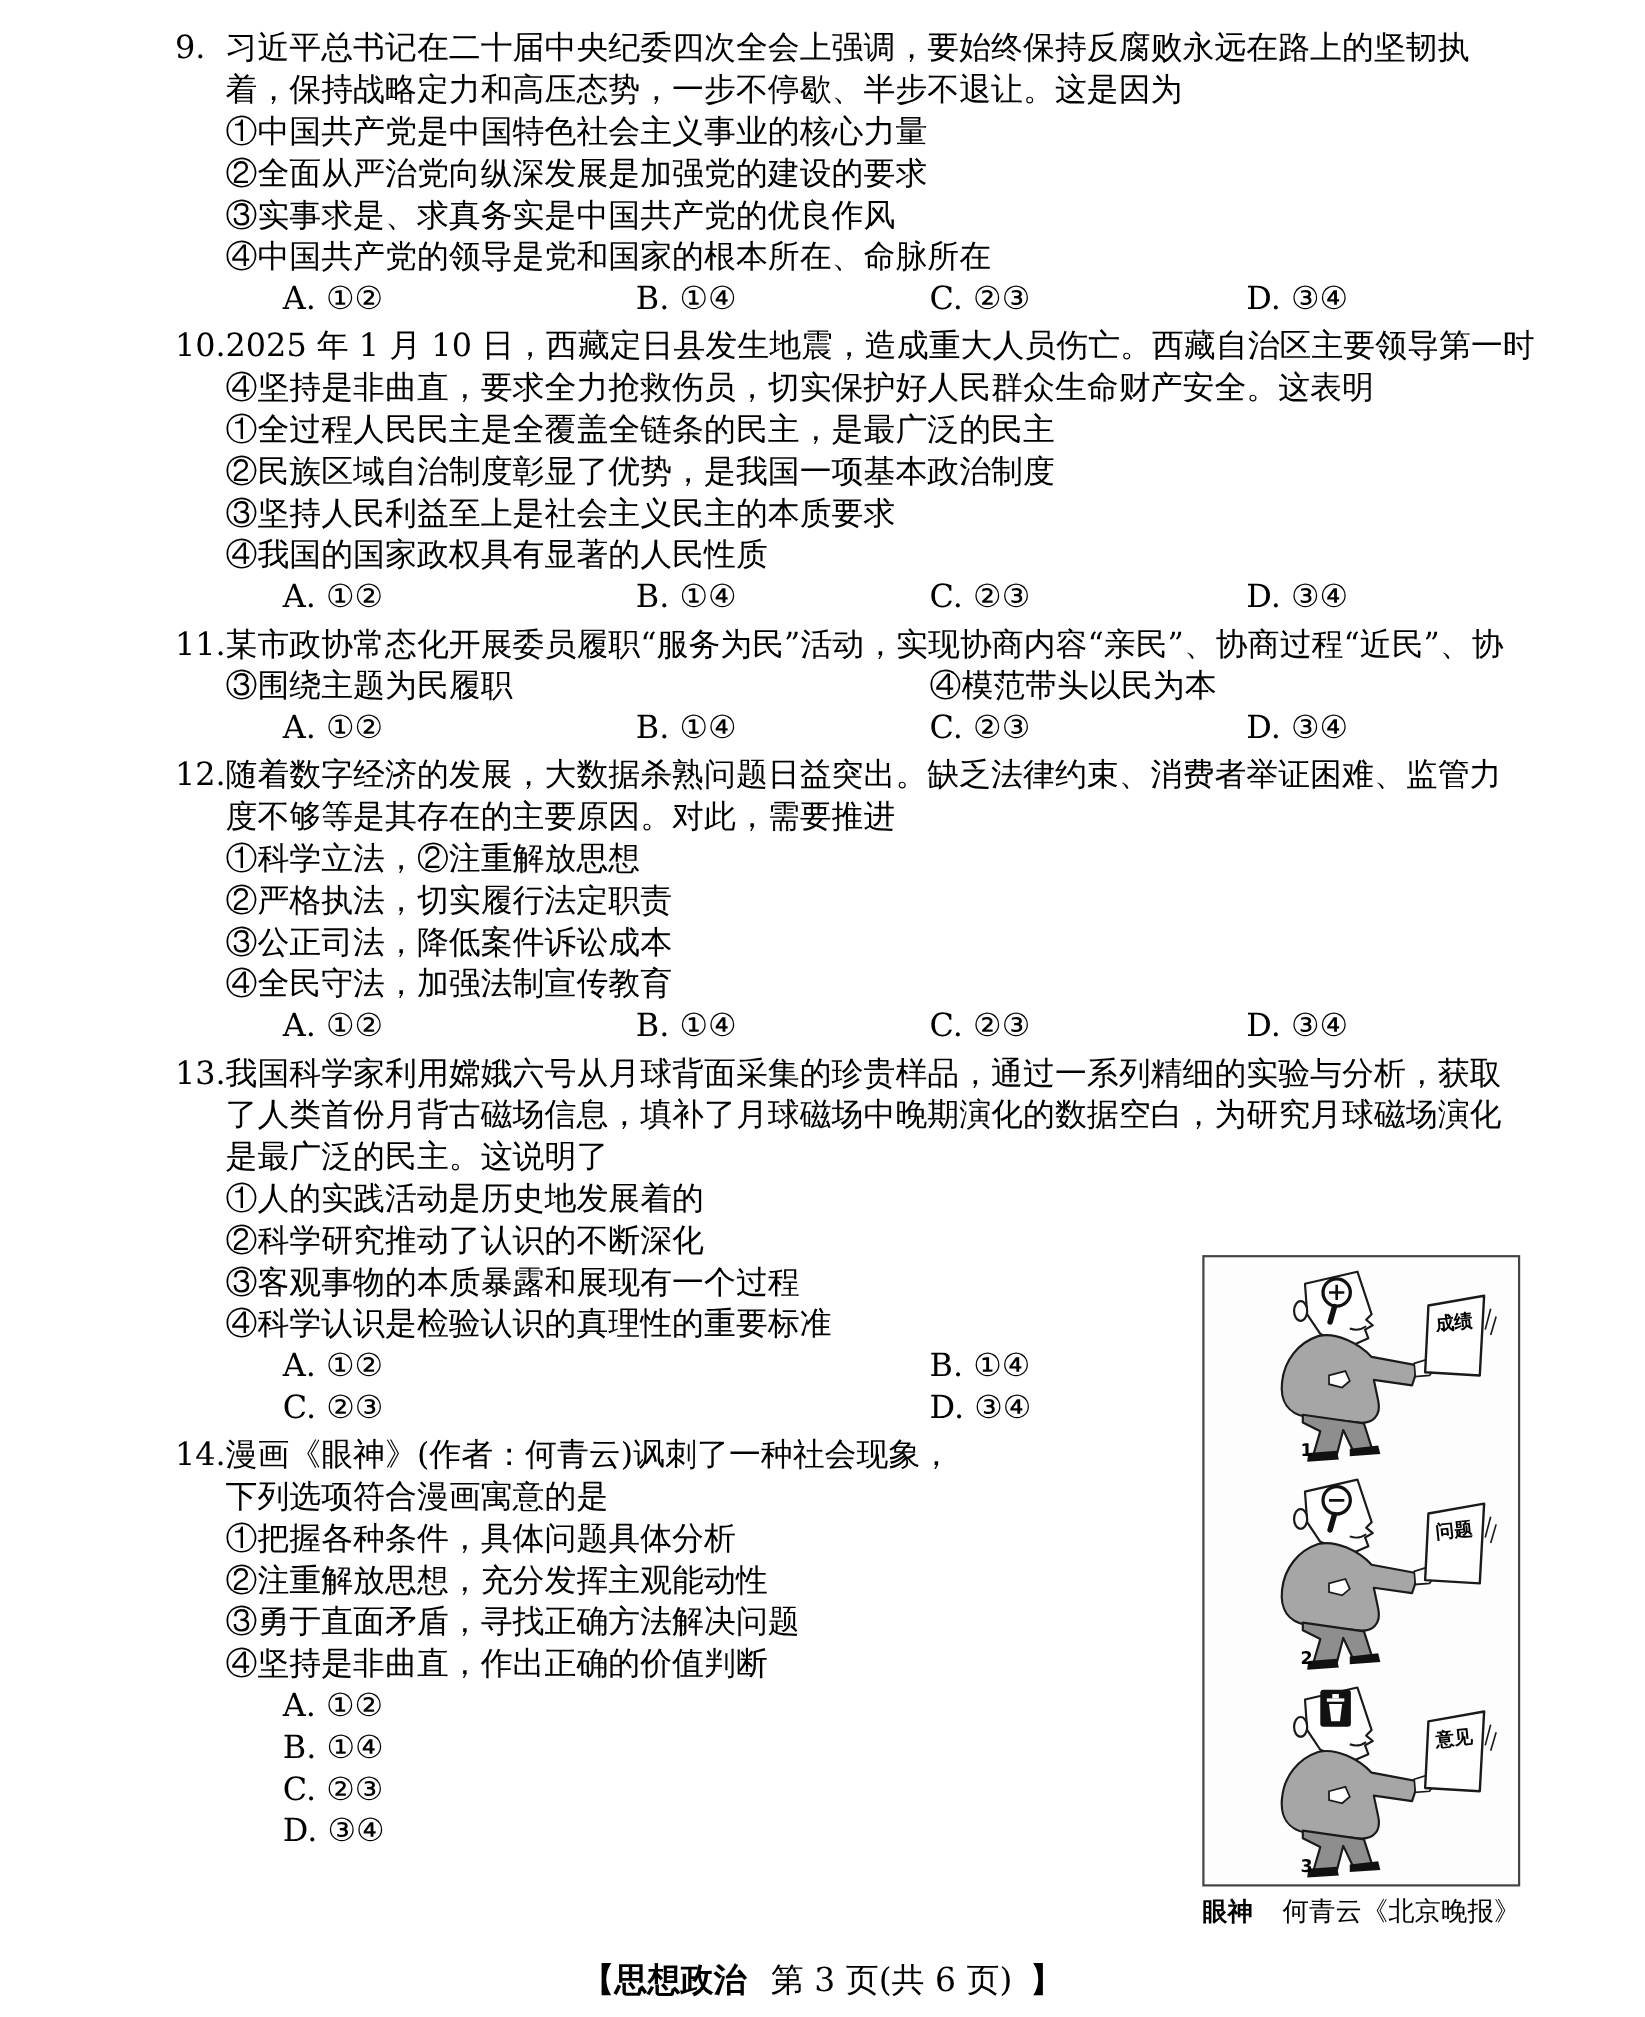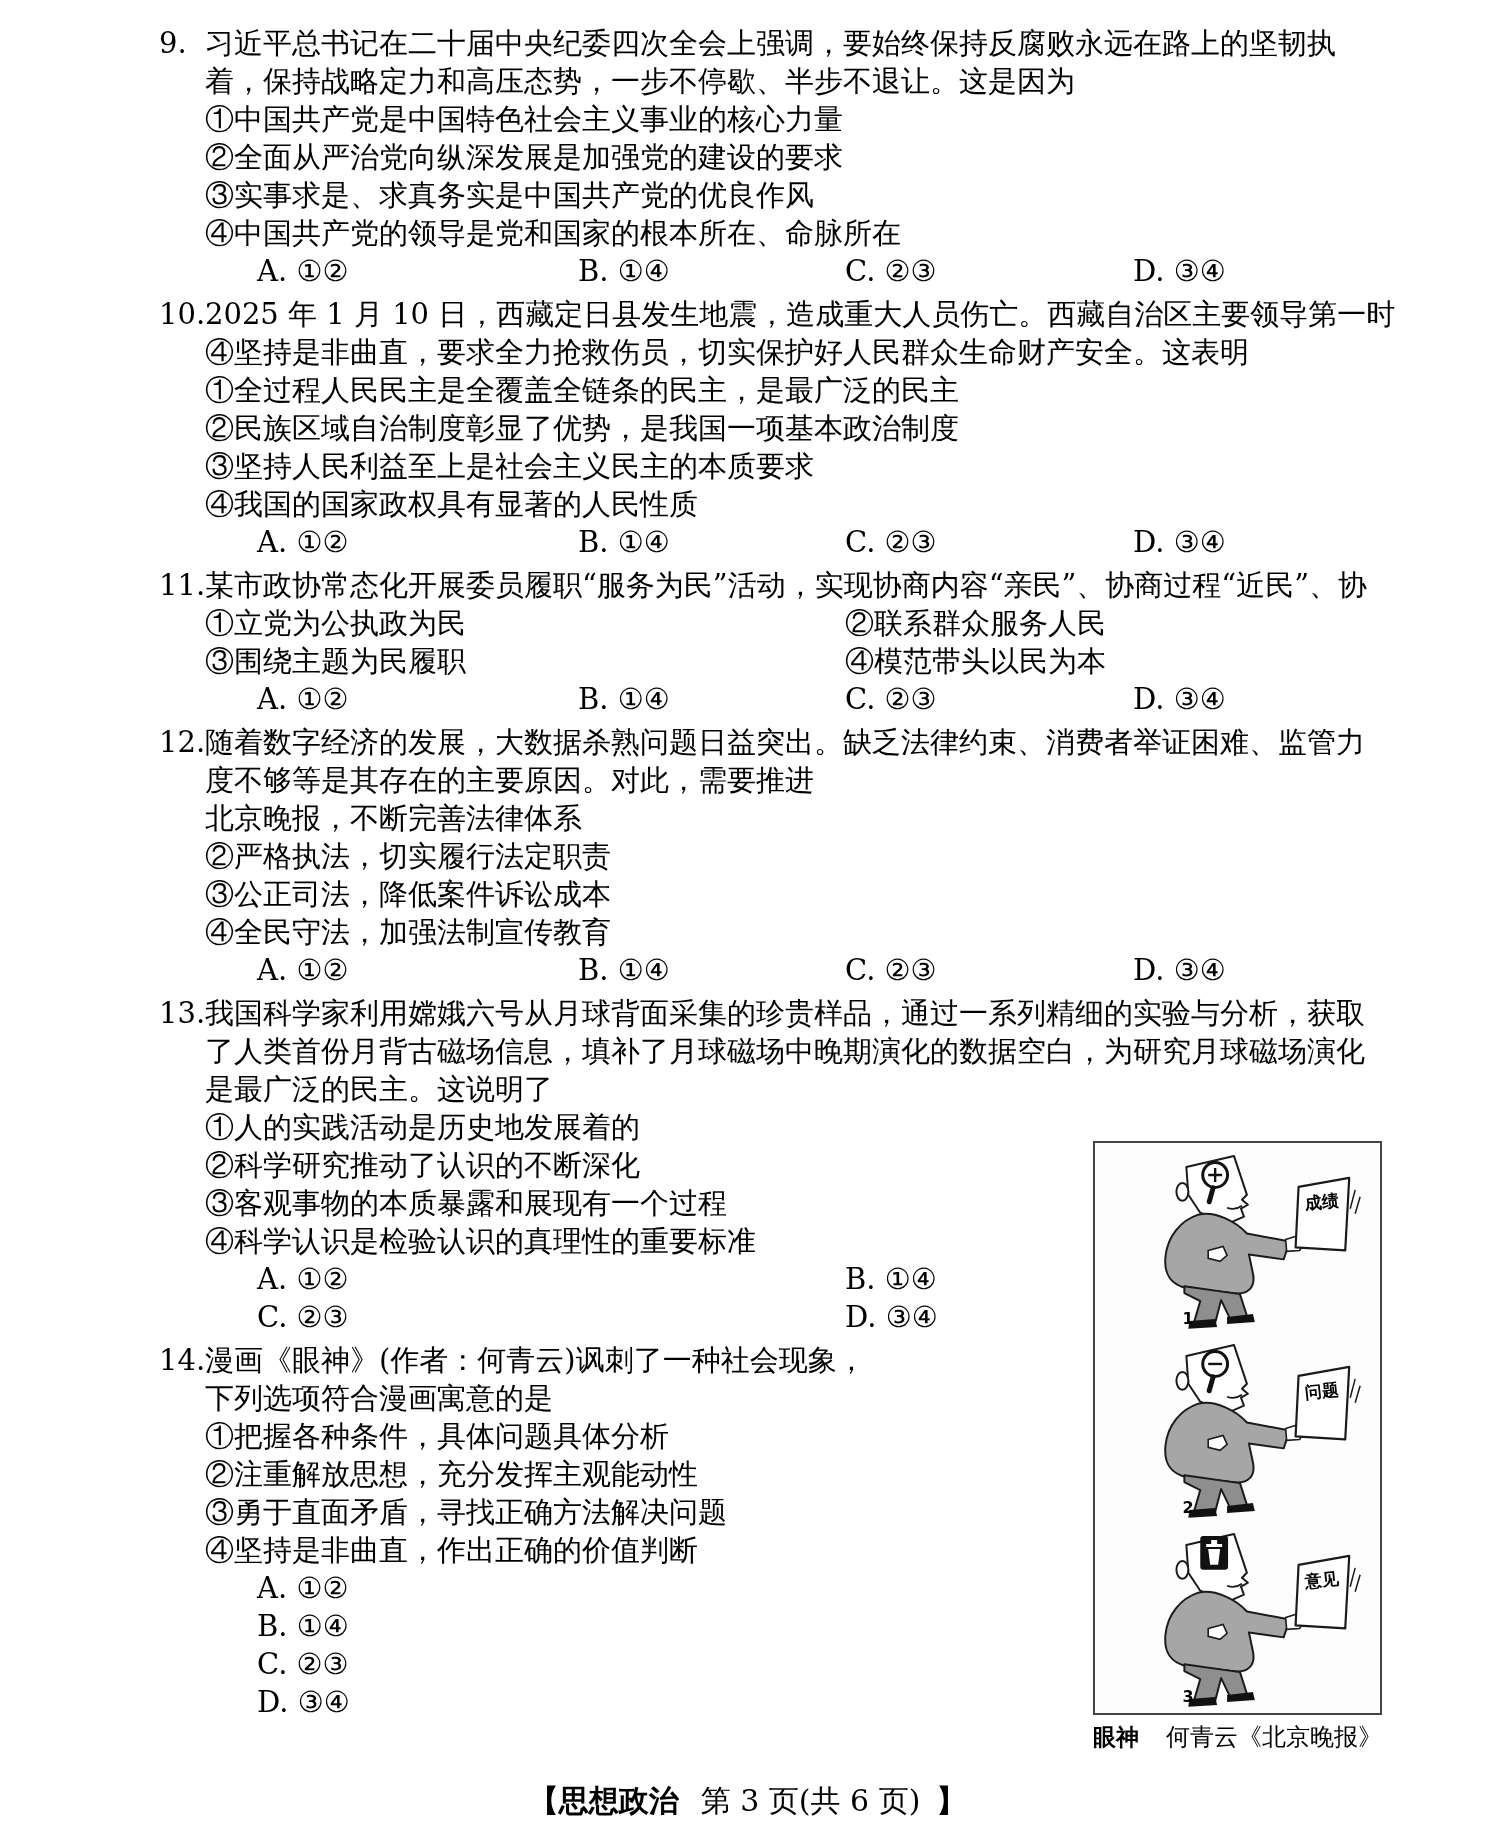--- a/index.html
+++ b/index.html
@@ -95,42 +95,38 @@
       <span class="opt oD">D. ③④</span>
     </div>
   </div>
 
   <div class="question">
     <div class="line">
       <span class="qnum">11.</span>
       <span>某市政协常态化开展委员履职“服务为民”活动，实现协商内容“亲民”、协商过程“近民”、协</span>
     </div>
     <div class="line">
-      <span>①立党为公执政为民</span>
-      <span class="col2">②联系群众服务人民</span>
-    </div>
-    <div class="line">
       <span>③围绕主题为民履职</span>
       <span class="col2">④模范带头以民为本</span>
     </div>
     <div class="line optrow">
       <span class="opt oA">A. ①②</span>
       <span class="opt oB">B. ①④</span>
       <span class="opt oC">C. ②③</span>
       <span class="opt oD">D. ③④</span>
     </div>
   </div>
 
   <div class="question">
     <div class="line">
       <span class="qnum">12.</span>
       <span>随着数字经济的发展，大数据杀熟问题日益突出。缺乏法律约束、消费者举证困难、监管力</span>
     </div>
     <div class="line">度不够等是其存在的主要原因。对此，需要推进</div>
-    <div class="line">北京晚报，不断完善法律体系</div>
+    <div class="line">①科学立法，②注重解放思想</div>
     <div class="line">②严格执法，切实履行法定职责</div>
     <div class="line">③公正司法，降低案件诉讼成本</div>
     <div class="line">④全民守法，加强法制宣传教育</div>
     <div class="line optrow">
       <span class="opt oA">A. ①②</span>
       <span class="opt oB">B. ①④</span>
       <span class="opt oC">C. ②③</span>
       <span class="opt oD">D. ③④</span>
     </div>
   </div>

